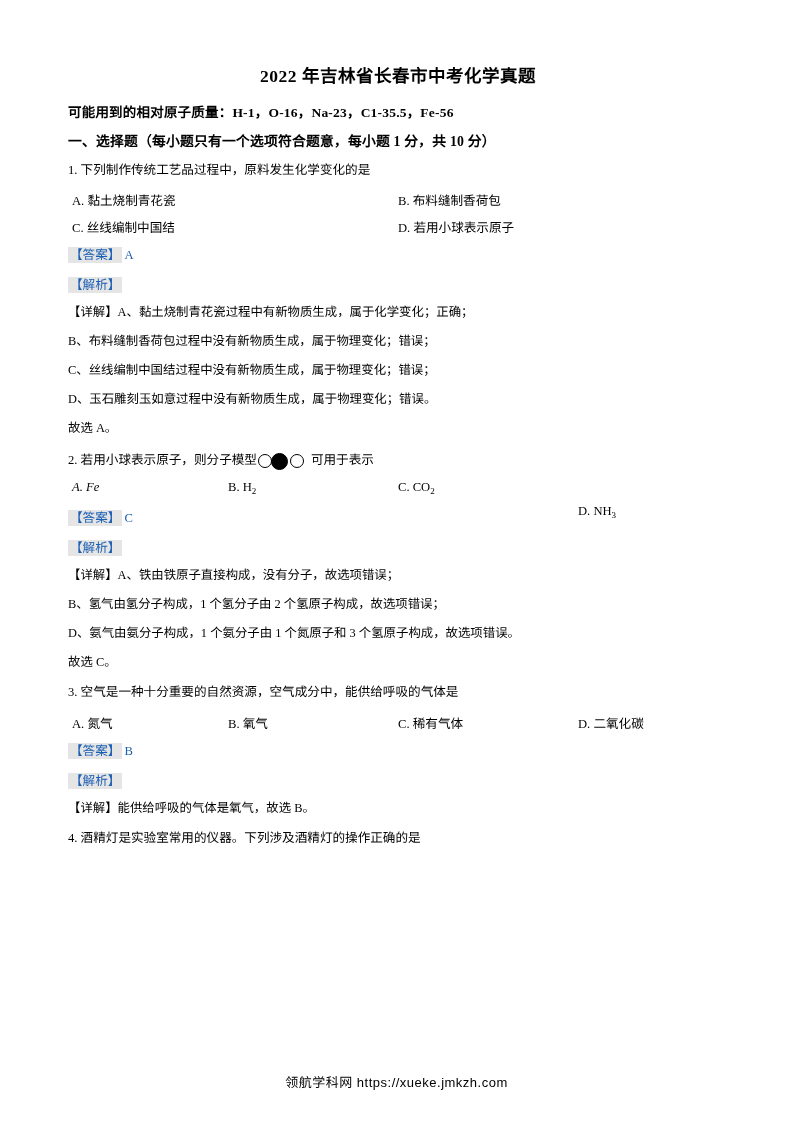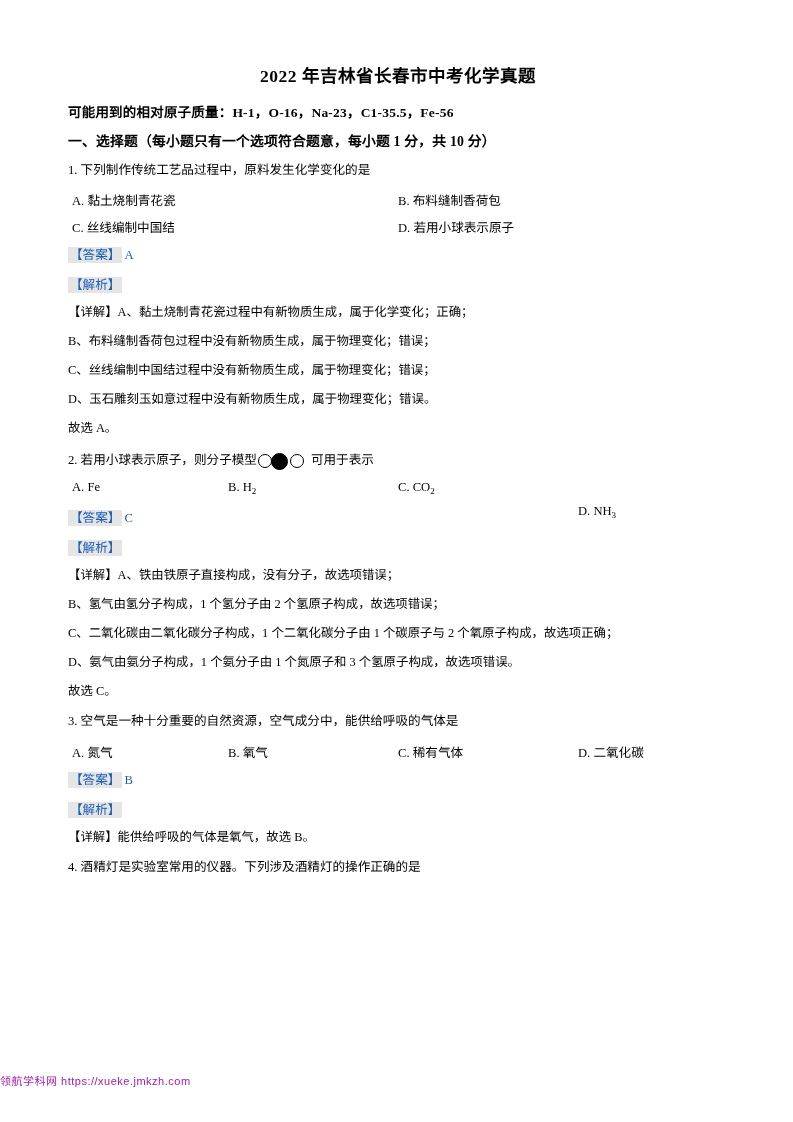--- a/index.html
+++ b/index.html
@@ -68,21 +68,21 @@
   .opt-a { left: 4px; }
   .opt-b { left: 200px; }
   .opt-c { left: 396px; }
   .opt-d { left: 558px; }
   .opt-row.two .opt-a { left: 4px; }
   .opt-row.two .opt-b { left: 330px; }
   .opt-row.q3 .opt-a { left: 4px; }
   .opt-row.q3 .opt-b { left: 160px; }
   .opt-row.q3 .opt-c { left: 330px; font-family: Liberation Serif, serif; }
   .opt-row.q3 .opt-d { left: 510px; }
-  .opt-row.q2 .opt-a { left: 4px; }
+  .opt-row.q2 .opt-a { left: 4px; font-style: italic; }
   .opt-row.q2 .opt-b { left: 160px; }
   .opt-row.q2 .opt-c { left: 330px; }
   .opt-row.q2 .opt-d { left: 510px; margin-top: 24px; }
 
   .tag-line {
     margin: 0 0 11px 0;
     font-size: 12.6px;
   }
   .tag {
     color: #1a5fb4;
@@ -131,23 +131,23 @@
     border: 1.2px solid #000;
   }
   .ball.b1 { left: 0; }
   .ball.b2 { left: 13px; }
   .ball.b3 { left: 32px; }
   .footer {
     position: absolute;
     left: 0;
     top: 1072px;
     width: 793px;
-    text-align: left;
-    font-size: 11px;
-    color: #a21caf;
+    text-align: center;
+    font-size: 13px;
+    color: #000000;
     font-family: "Liberation Sans", sans-serif;
     letter-spacing: 0.5px;
   }
 </style>
 </head>
 <body>
 
 <div class="page">
   <div class="content">
 
@@ -196,21 +196,20 @@
 
     <div class="tag-line">
       <span class="tag">【答案】</span><span class="tag-answer-text">C</span>
     </div>
     <div class="tag-line">
       <span class="tag">【解析】</span>
     </div>
 
     <div class="expl-line">【详解】A、铁由铁原子直接构成，没有分子，故选项错误；</div>
     <div class="expl-line">B、氢气由氢分子构成，1 个氢分子由 2 个氢原子构成，故选项错误；</div>
-    <div class="expl-line">C、二氧化碳由二氧化碳分子构成，1 个二氧化碳分子由 1 个碳原子与 2 个氧原子构成，故选项正确；</div>
     <div class="expl-line">D、氨气由氨分子构成，1 个氨分子由 1 个氮原子和 3 个氢原子构成，故选项错误。</div>
     <div class="expl-line">故选 C。</div>
 
     <div class="q-line">3. 空气是一种十分重要的自然资源，空气成分中，能供给呼吸的气体是</div>
 
     <div class="opt-row q3">
       <span class="opt opt-a">A.  氮气</span>
       <span class="opt opt-b">B.  氧气</span>
       <span class="opt opt-c">C.  稀有气体</span>
       <span class="opt opt-d">D.  二氧化碳</span>

